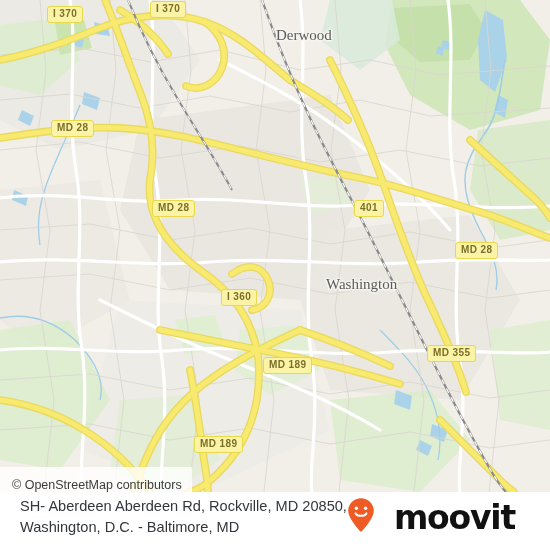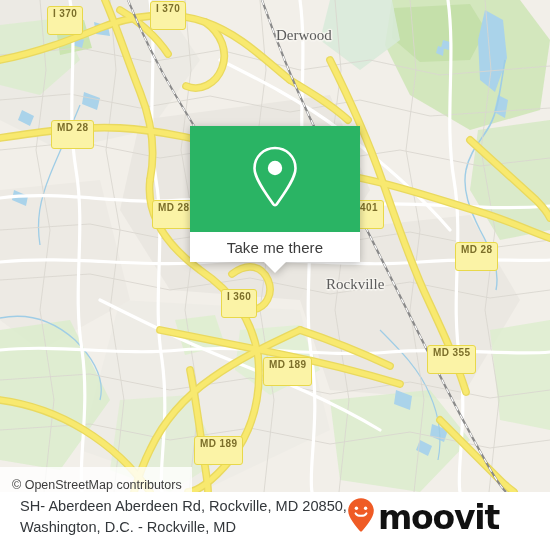--- a/index.html
+++ b/index.html
@@ -42,21 +42,21 @@
     position: absolute;
     background: #fbf3a6;
     border: 1.6px solid #e8d84a;
     border-radius: 3px;
     color: #7c6f2a;
     font-size: 10px;
     font-weight: bold;
     letter-spacing: 0.4px;
     line-height: 14px;
     padding: 0 5px;
-    height: 29px;
+    height: 17px;
     white-space: nowrap;
     box-sizing: border-box;
     font-family: "Liberation Sans", sans-serif;
   }
 
   
   .place-label {
     position: absolute;
     color: #5b5b5b;
     font-size: 15px;
@@ -149,21 +149,21 @@
     font-size: 14.6px;
     line-height: 21px;
     font-family: "Liberation Sans", sans-serif;
   }
   #footer-address .line { display: block; white-space: nowrap; }
 
   #brand {
     flex: 0 0 auto;
     display: flex;
     align-items: center;
-    gap: 3px;
+    gap: 19px;
   }
   #brand-word {
     color: #111111;
     font-size: 33px;
     font-weight: bold;
     letter-spacing: -1.2px;
     line-height: 33px;
     font-family: "DejaVu Sans", sans-serif;
   }
 </style>
@@ -300,55 +300,41 @@
         </g>
 
         <path d="M262,0 C276,40 292,80 310,118 C330,160 352,200 372,240 C392,280 412,320 432,360 C450,396 468,430 486,462 C496,480 502,488 506,492" stroke="#8a8a8a" stroke-width="2.2" fill="none"></path>
         <path d="M262,0 C276,40 292,80 310,118 C330,160 352,200 372,240 C392,280 412,320 432,360 C450,396 468,430 486,462 C496,480 502,488 506,492" stroke="#ffffff" stroke-width="1.2" stroke-dasharray="5 5" fill="none"></path>
         <path d="M128,0 C142,34 158,66 176,96 C196,130 216,160 232,190" stroke="#8a8a8a" stroke-width="2" fill="none"></path>
         <path d="M128,0 C142,34 158,66 176,96 C196,130 216,160 232,190" stroke="#ffffff" stroke-width="1.1" stroke-dasharray="5 5" fill="none"></path>
       </g>
     </svg>
 
     <div class="place-label" style="left:276px; top:27px;">Derwood</div>
-    <div class="place-label" style="left:326px; top:276px;">Rockville</div>
+    <div class="place-label" style="left:326px; top:276px;">Washington</div>
 
     <div class="shield" style="left:47px;  top:6px;">I 370</div>
     <div class="shield" style="left:150px; top:1px;">I 370</div>
     <div class="shield" style="left:51px;  top:120px;">MD 28</div>
     <div class="shield" style="left:152px; top:200px;">MD 28</div>
     <div class="shield" style="left:354px; top:200px;">401</div>
     <div class="shield" style="left:455px; top:242px;">MD 28</div>
     <div class="shield" style="left:221px; top:289px;">I 360</div>
     <div class="shield" style="left:263px; top:357px;">MD 189</div>
     <div class="shield" style="left:427px; top:345px;">MD 355</div>
     <div class="shield" style="left:194px; top:436px;">MD 189</div>
 
     <div id="attribution">© OpenStreetMap contributors</div>
   </div>
 
-  <div id="callout">
-    <div id="callout-head">
-      <span id="callout-pin">
-        <svg width="52" height="64" viewBox="0 0 52 64" xmlns="http://www.w3.org/2000/svg">
-          <path d="M26 3 C14.5 3 5.5 12 5.5 23.3 C5.5 34 18 50 24.3 59.3 C25.1 60.5 26.9 60.5 27.7 59.3 C34 50 46.5 34 46.5 23.3 C46.5 12 37.5 3 26 3 Z" fill="none" stroke="#ffffff" stroke-width="2.6"></path>
-          <circle cx="26" cy="23" r="7.2" fill="#ffffff"></circle>
-        </svg>
-      </span>
-    </div>
-    <div id="callout-body">
-      <span id="callout-label">Take me there</span>
-    </div>
-    <div id="callout-tail"></div>
-  </div>
 
   <div id="footer">
     <div id="footer-address">
       <span class="line">SH- Aberdeen Aberdeen Rd, Rockville, MD 20850,</span>
-      <span class="line">Washington, D.C. - Rockville, MD</span>
+      <span class="line">Washington, D.C. - Baltimore, MD</span>
     </div>
     <div id="brand">
       <span>
         <svg width="28" height="36" viewBox="0 0 28 36" xmlns="http://www.w3.org/2000/svg">
           <path d="M14 1.2 C6.8 1.2 1.2 6.8 1.2 13.7 C1.2 20.6 9.2 29.6 12.9 34 C13.5 34.7 14.5 34.7 15.1 34 C18.8 29.6 26.8 20.6 26.8 13.7 C26.8 6.8 21.2 1.2 14 1.2 Z" fill="#ef5b25"></path>
           <circle cx="9.4" cy="11.2" r="1.7" fill="#ffffff"></circle>
           <circle cx="18.6" cy="11.2" r="1.7" fill="#ffffff"></circle>
           <path d="M8.6 16.4 C10.4 19.6 17.6 19.6 19.4 16.4" stroke="#ffffff" stroke-width="2" fill="none" stroke-linecap="round"></path>
         </svg>
       </span>

